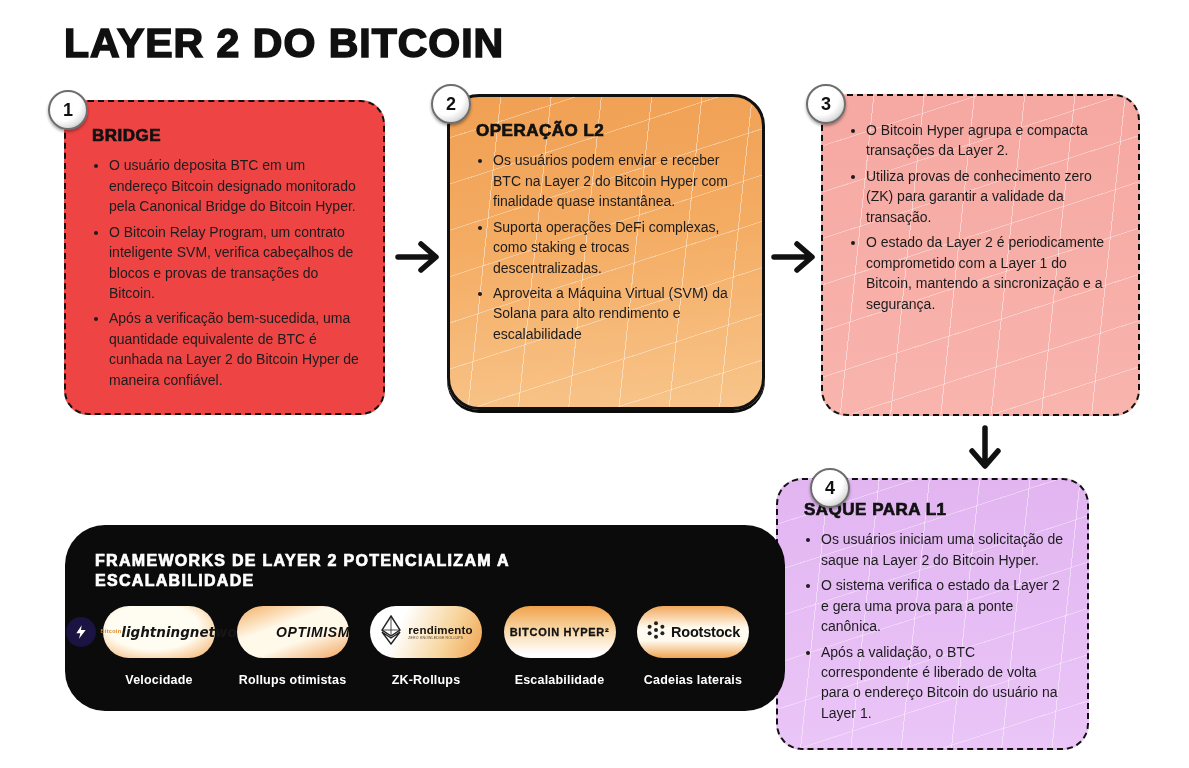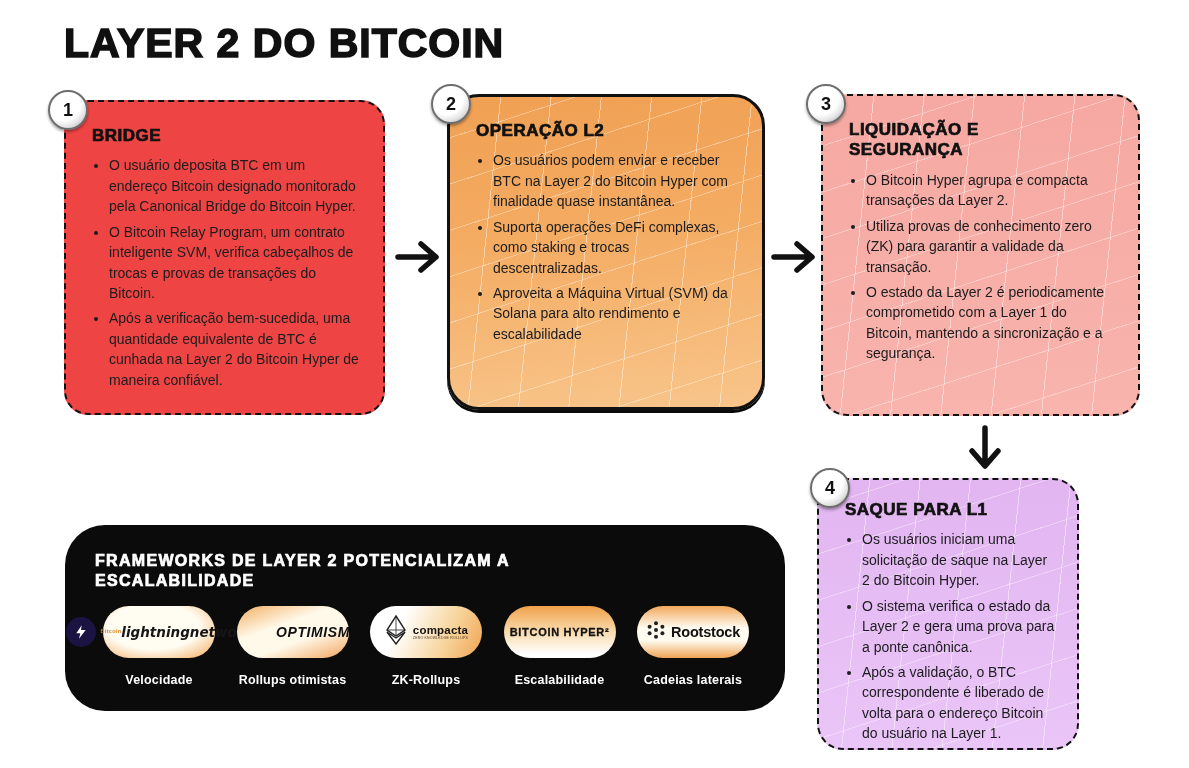--- a/index.html
+++ b/index.html
@@ -76,21 +76,21 @@
 <div class="canvas">
 
   <h1 class="page-title">LAYER 2 DO BITCOIN</h1>
 
   <div class="badge" style="left:48px;top:90px;">1</div>
   <div class="step step--dashed" style="left:64px;top:100px;width:321px;height:315px;">
     <div class="step-inner">
       <h2 class="step-heading">BRIDGE</h2>
       <ul class="bullets">
         <li>O usuário deposita BTC em um endereço Bitcoin designado monitorado pela Canonical Bridge do Bitcoin Hyper.</li>
-        <li>O Bitcoin Relay Program, um contrato inteligente SVM, verifica cabeçalhos de trocas e provas de transações do Bitcoin.</li>
+        <li>O Bitcoin Relay Program, um contrato inteligente SVM, verifica cabeçalhos de blocos e provas de transações do Bitcoin.</li>
         <li>Após a verificação bem-sucedida, uma quantidade equivalente de BTC é cunhada na Layer 2 do Bitcoin Hyper de maneira confiável.</li>
       </ul>
     </div>
   </div>
 
   <svg class="arrow" style="left:394px;top:237px;" width="52" height="40" viewBox="0 0 52 40">
     <path d="M4 20 H40 M27 7 L42 20 L27 33" stroke="#111" stroke-width="5.5" fill="none" stroke-linecap="round" stroke-linejoin="round"></path>
   </svg>
 
   <div class="badge" style="left:431px;top:84px;">2</div>
@@ -105,35 +105,34 @@
     </div>
   </div>
 
   <svg class="arrow" style="left:770px;top:237px;" width="52" height="40" viewBox="0 0 52 40">
     <path d="M4 20 H40 M27 7 L42 20 L27 33" stroke="#111" stroke-width="5.5" fill="none" stroke-linecap="round" stroke-linejoin="round"></path>
   </svg>
 
   <div class="badge" style="left:806px;top:84px;">3</div>
   <div class="step step--pink grid" style="left:821px;top:94px;width:319px;height:322px;">
     <div class="step-inner">
-      <h2 class="step-heading step-heading--narrow">LIQUIDAÇÃO E SEGURANÇA</h2>
       <ul class="bullets">
         <li>O Bitcoin Hyper agrupa e compacta transações da Layer 2.</li>
         <li>Utiliza provas de conhecimento zero (ZK) para garantir a validade da transação.</li>
         <li>O estado da Layer 2 é periodicamente comprometido com a Layer 1 do Bitcoin, mantendo a sincronização e a segurança.</li>
       </ul>
     </div>
   </div>
 
   <svg class="arrow" style="left:962px;top:424px;" width="46" height="52" viewBox="0 0 46 52">
     <path d="M23 4 V40 M10 27 L23 42 L36 27" stroke="#111" stroke-width="5.5" fill="none" stroke-linecap="round" stroke-linejoin="round"></path>
   </svg>
 
   <div class="badge" style="left:810px;top:468px;">4</div>
-  <div class="step step--purple grid" style="left:817px;top:478px;width:262px;height:272px;padding-top:20px;">
+  <div class="step step--purple grid" style="left:776px;top:478px;width:313px;height:272px;padding-top:20px;">
     <div class="step-inner">
       <h2 class="step-heading">SAQUE PARA L1</h2>
       <ul class="bullets">
         <li>Os usuários iniciam uma solicitação de saque na Layer 2 do Bitcoin Hyper.</li>
         <li>O sistema verifica o estado da Layer 2 e gera uma prova para a ponte canônica.</li>
         <li>Após a validação, o BTC correspondente é liberado de volta para o endereço Bitcoin do usuário na Layer 1.</li>
       </ul>
     </div>
   </div>
 
@@ -167,21 +166,21 @@
       <div class="fw-item">
         <div class="pill pill-3">
           <span>
             <svg width="24" height="30" viewBox="0 0 24 30">
               <path d="M12 1 L21 15 L12 21 L3 15 Z" fill="none" stroke="#222" stroke-width="1.4"></path>
               <path d="M3 17 L12 29 L21 17 L12 23 Z" fill="none" stroke="#222" stroke-width="1.4"></path>
               <path d="M12 1 V21 M3 15 L21 15" stroke="#222" stroke-width="0.8" fill="none"></path>
             </svg>
           </span>
           <span class="zk-col">
-            <span class="zk-name">compacta</span>
+            <span class="zk-name">rendimento</span>
             <span class="zk-tag">ZERO KNOWLEDGE ROLLUPS</span>
           </span>
         </div>
         <div class="fw-label">ZK-Rollups</div>
       </div>
 
       <div class="fw-item">
         <div class="pill pill-5">
           <span class="bh-name">BITCOIN HYPER²</span>
         </div>

